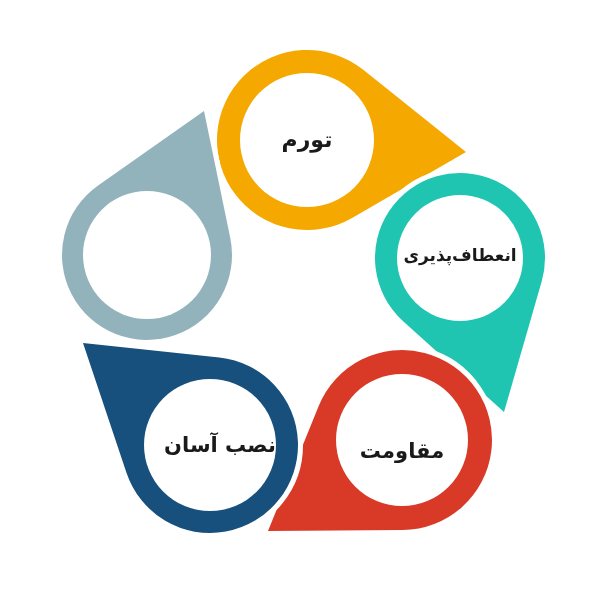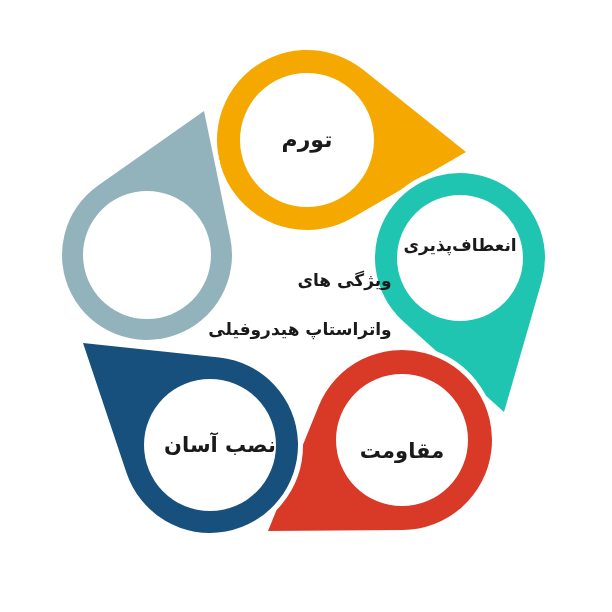--- a/index.html
+++ b/index.html
@@ -28,21 +28,17 @@
         <path d="M219.30460211948215,357.49328951789965 L83,343 L126.56220525246975,472.9666660091798 A88,88 0 1 0 219.30460211948215,357.49328951789965 Z" fill="#17507c" stroke="#fff" stroke-width="10" paint-order="stroke"></path>
         <circle cx="210" cy="445" r="66" fill="#fff"></circle>
       </g>
       <g>
         <path d="M230.23621114931194,237.7740558021582 L204,111 L98.10400148358363,185.4717228094741 A85,85 0 1 0 230.23621114931194,237.7740558021582 Z" fill="#93b3bc" stroke="#fff" stroke-width="10" paint-order="stroke"></path>
         <circle cx="147" cy="255" r="64" fill="#fff"></circle>
       </g>
     </svg>
 
   <div class="lbl" style="left:307px;top:140px;font-size:22px;">تورم</div>
-  <div class="lbl" style="left:460px;top:246px;font-size:17px;">انعطاف‌پذیری</div>
+  <div class="lbl" style="left:460px;top:256px;font-size:17px;">انعطاف‌پذیری</div>
   <div class="lbl" style="left:402px;top:451px;font-size:21px;">مقاومت</div>
   <div class="lbl" style="left:220px;top:445px;font-size:21px;">نصب آسان</div>
 
-  <div class="lbl" style="left:300px;top:305px;font-size:17px;line-height:2.9;">
-    <div style="margin-left:20px">ویژگی های</div>
-    <div>واتراستاپ هیدروفیلی</div>
-  </div>
 </div>
 
 </body></html>

